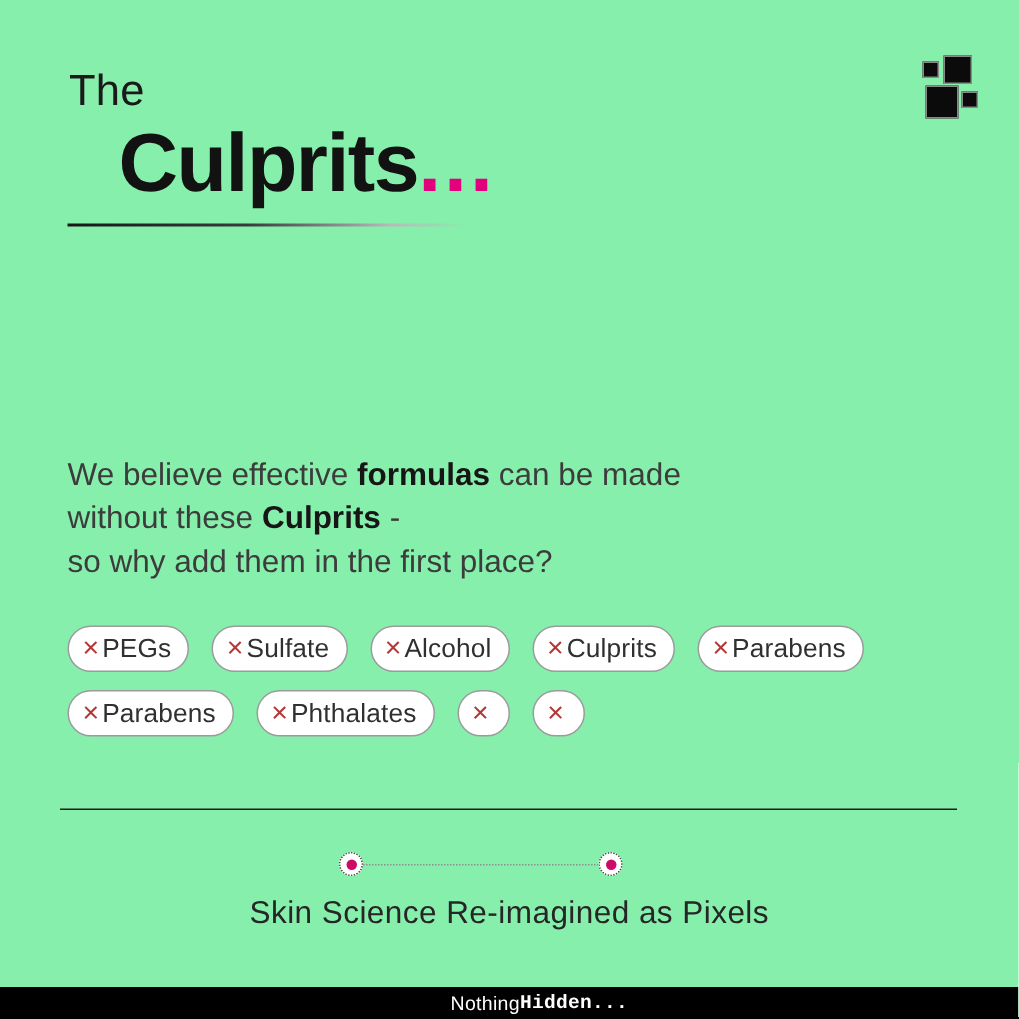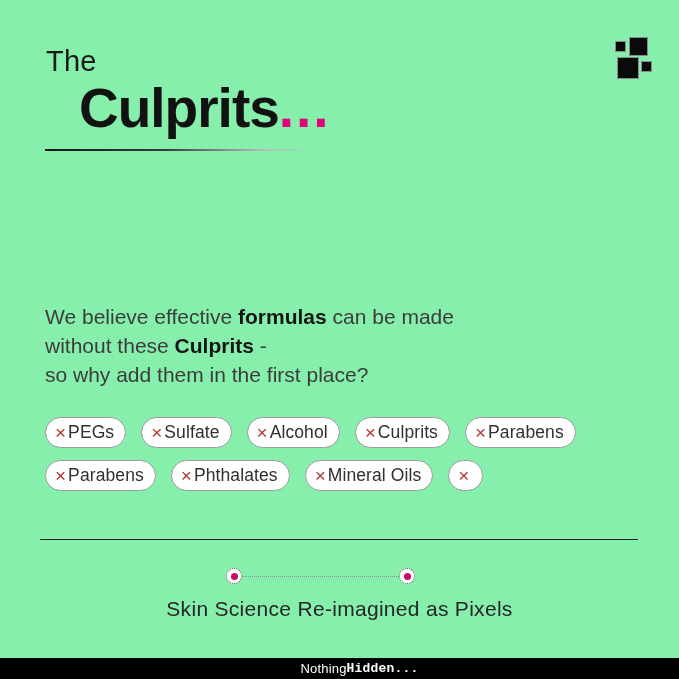--- a/index.html
+++ b/index.html
@@ -149,21 +149,20 @@
       <div class="pill">
         <span class="pill-x">×</span>
         <span class="pill-label">Parabens</span>
       </div>
       <div class="pill">
         <span class="pill-x">×</span>
         <span class="pill-label">Phthalates</span>
       </div>
       <div class="pill">
         <span class="pill-x">×</span>
-        <span class="pill-label">Mineral Oils</span>
       </div>
       <div class="pill">
         <span class="pill-x">×</span>
       </div>
     </div>
 
   <div class="divider"></div>
 
   <div class="deco">
     <div class="deco-ring">

